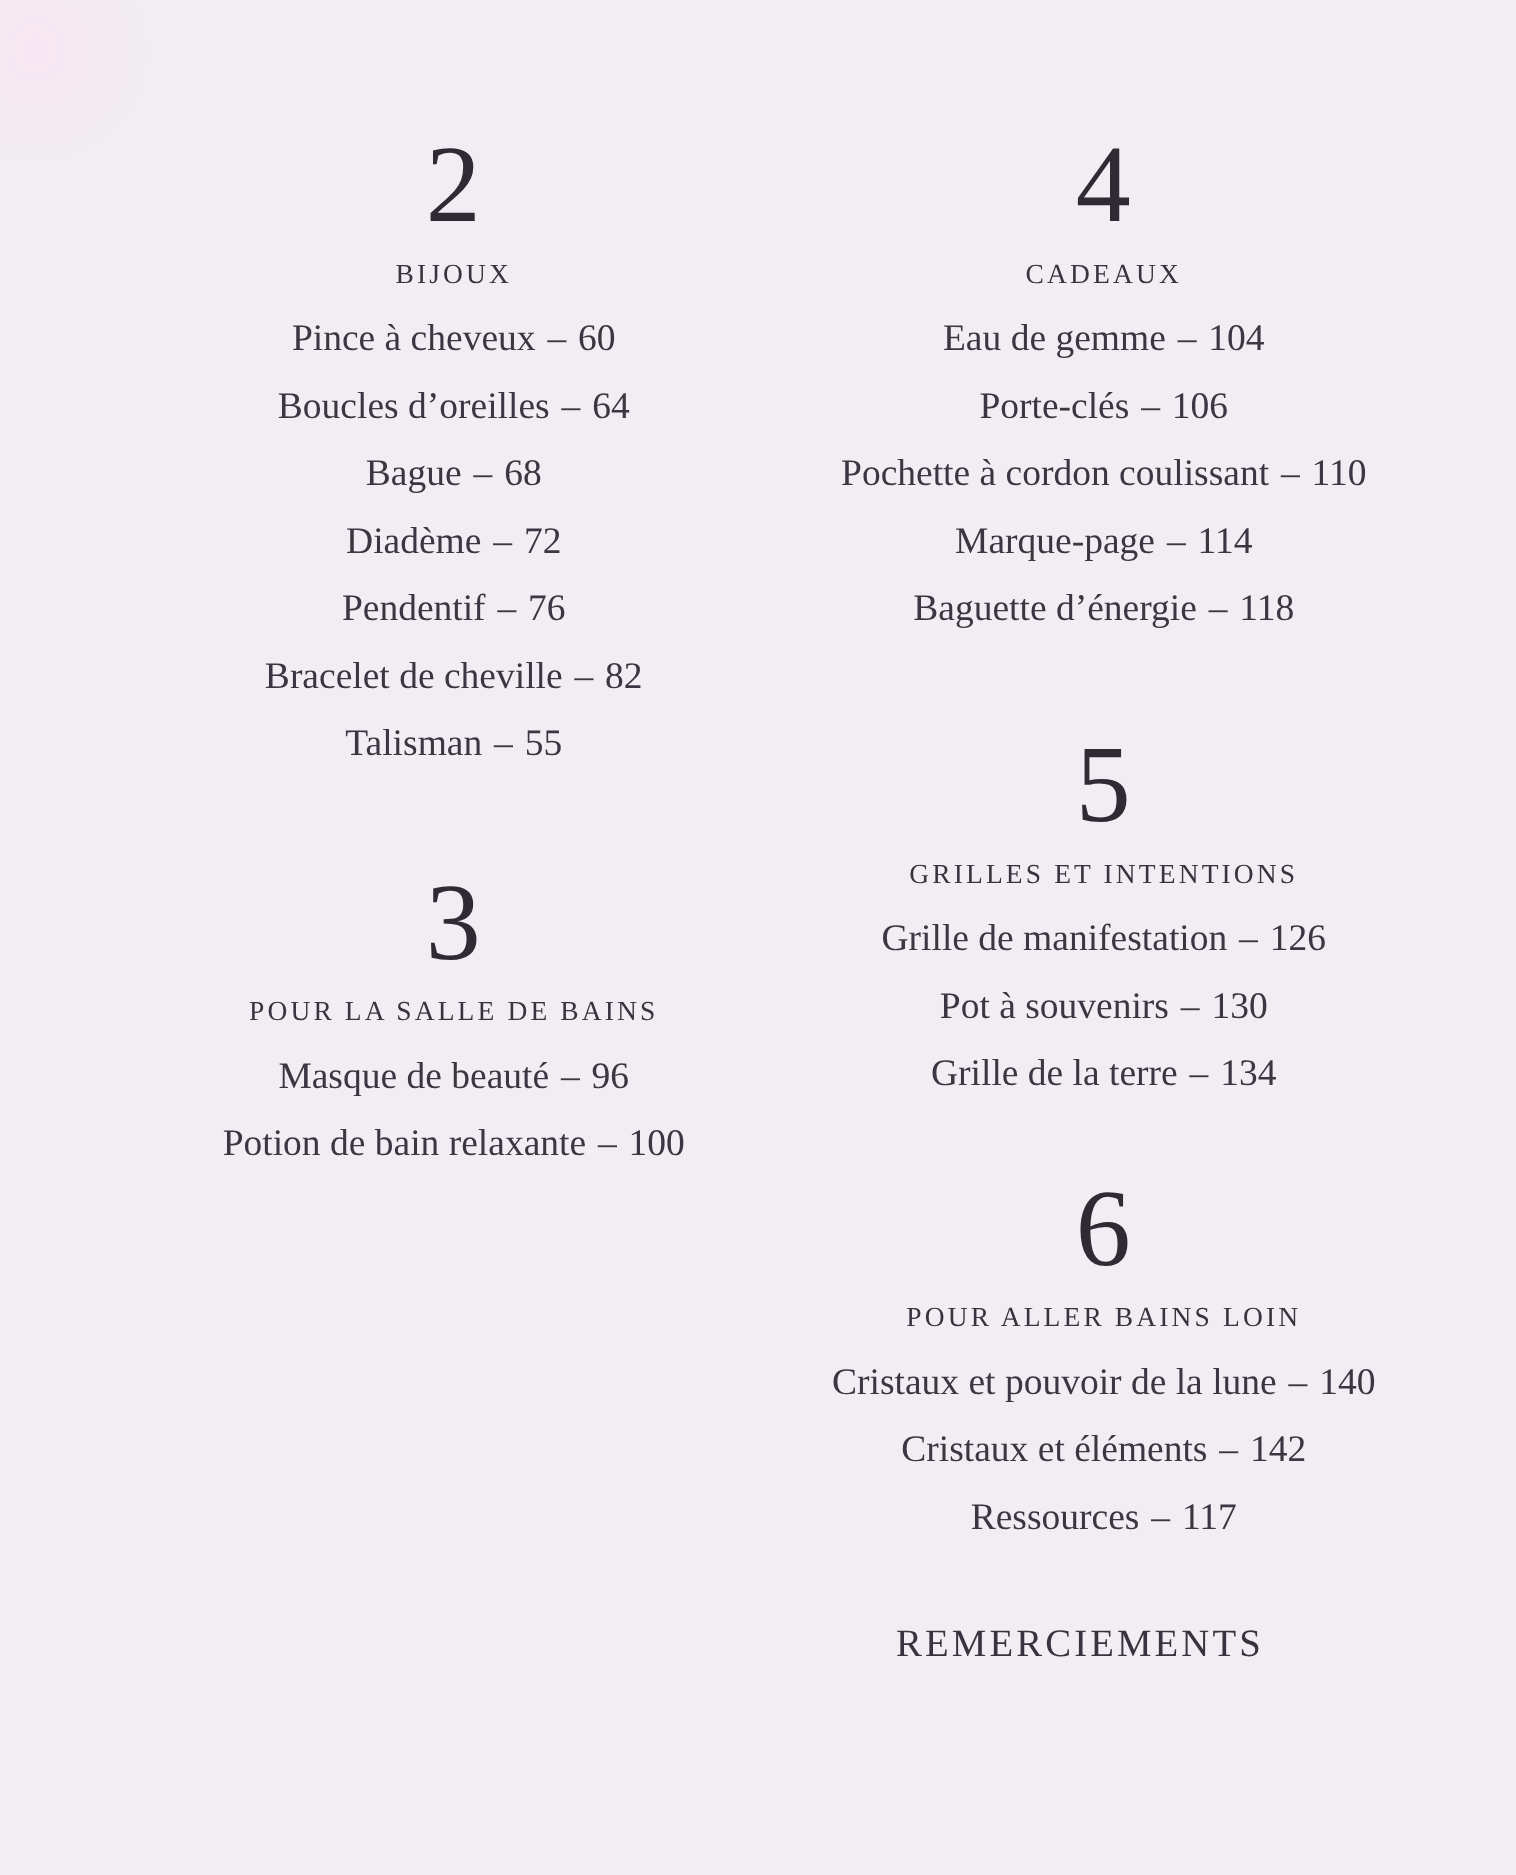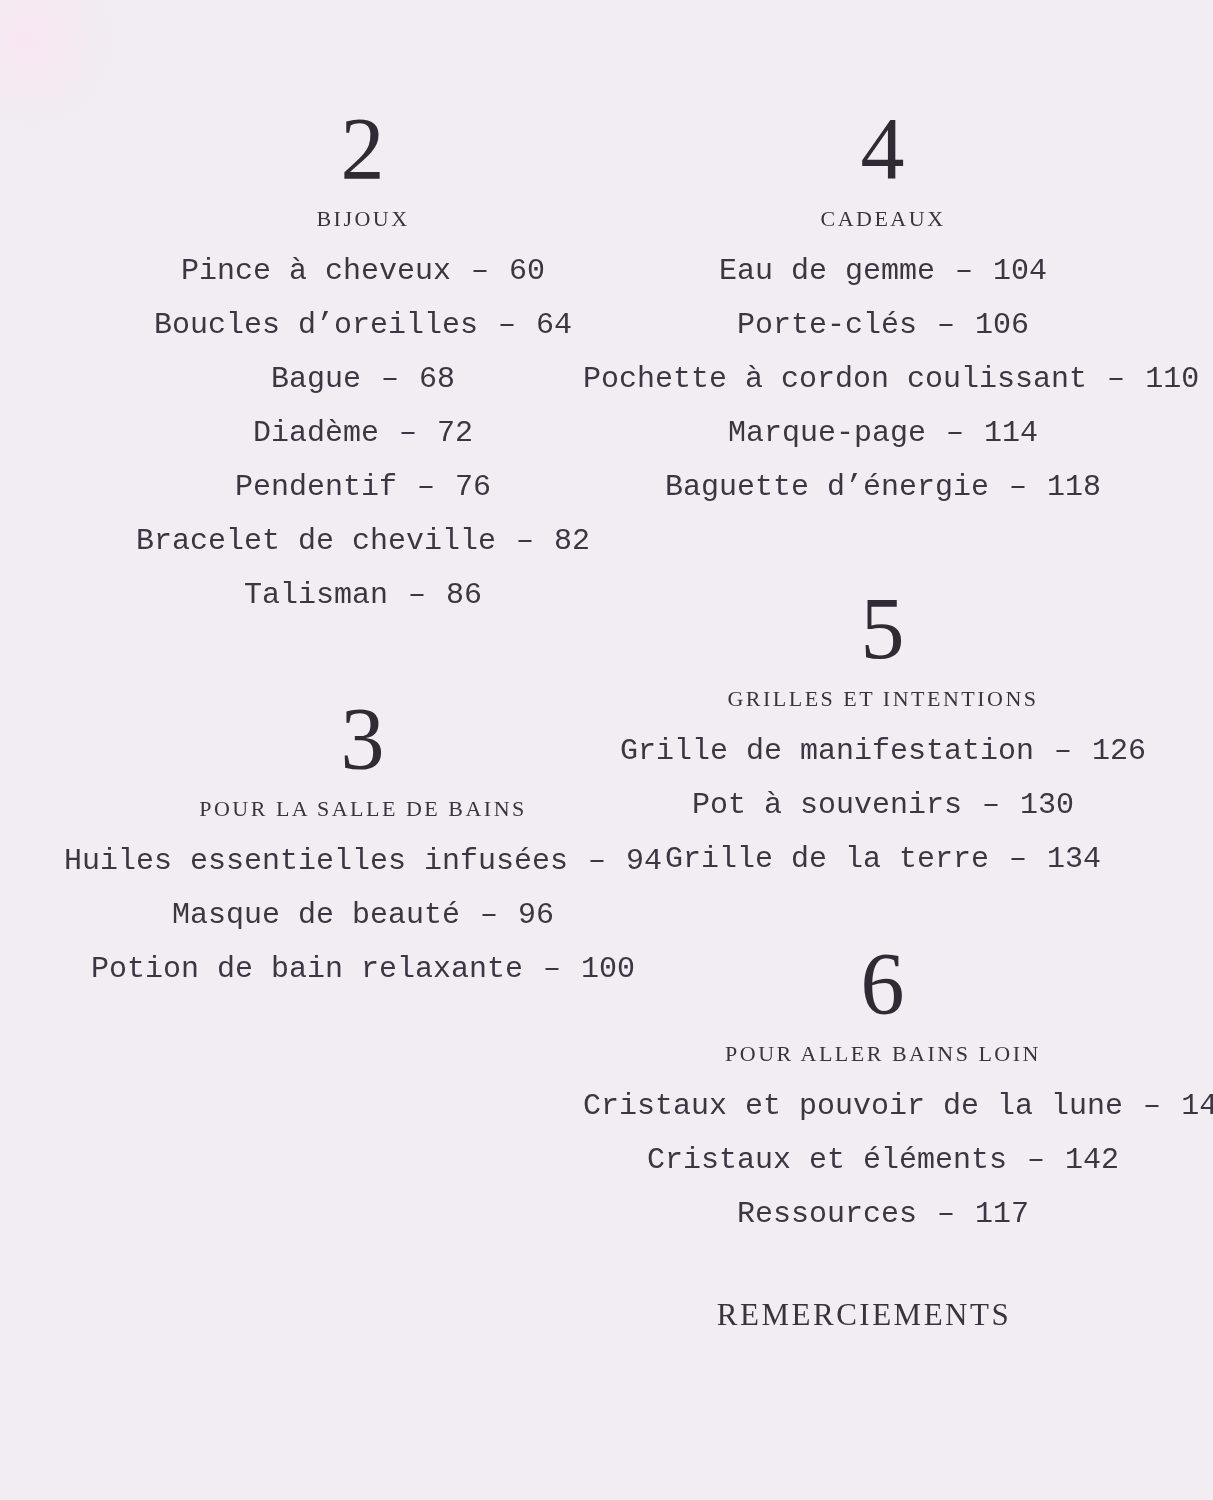--- a/index.html
+++ b/index.html
@@ -33,21 +33,20 @@
   .chapter-title {
     margin-top: 6px;
     font-size: 22px;
     line-height: 1.3;
     letter-spacing: 2.5px;
     color: #38333e;
     white-space: nowrap;
   }
   .items {
     margin-top: 10px;
-    font-family: Liberation Mono, monospace;
   }
   .toc-item {
     font-size: 30px;
     line-height: 54px;
     white-space: nowrap;
     color: #3b3642;
   }
   .toc-item .sep { padding: 0 2px; }
   #sec-2 { left: 63px;  top: 98px;  }
   #sec-3 { left: 63px;  top: 688px; }
@@ -102,35 +101,30 @@
         <span>76</span>
       </div>
       <div class="toc-item">
         <span>Bracelet de cheville</span>
         <span class="sep">–</span>
         <span>82</span>
       </div>
       <div class="toc-item">
         <span>Talisman</span>
         <span class="sep">–</span>
-        <span>86</span>
+        <span>55</span>
       </div>
     </div>
   </div>
 
   <div class="section" id="sec-3">
     <div class="chapter-number">3</div>
     <div class="chapter-title">POUR LA SALLE DE BAINS</div>
     <div class="items">
       <div class="toc-item">
-        <span>Huiles essentielles infusées</span>
-        <span class="sep">–</span>
-        <span>94</span>
-      </div>
-      <div class="toc-item">
         <span>Masque de beauté</span>
         <span class="sep">–</span>
         <span>96</span>
       </div>
       <div class="toc-item">
         <span>Potion de bain relaxante</span>
         <span class="sep">–</span>
         <span>100</span>
       </div>
     </div>

